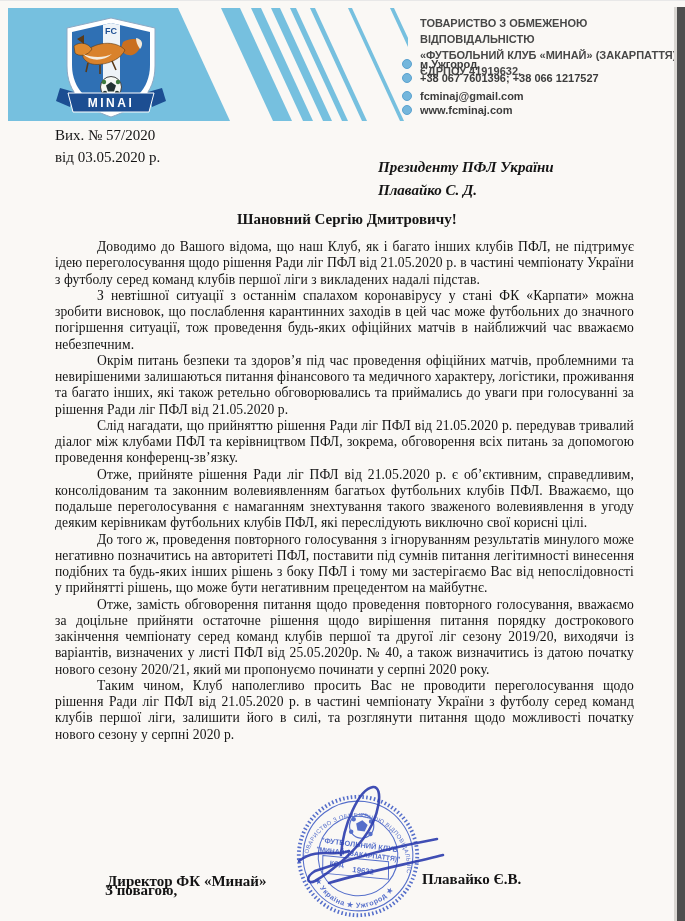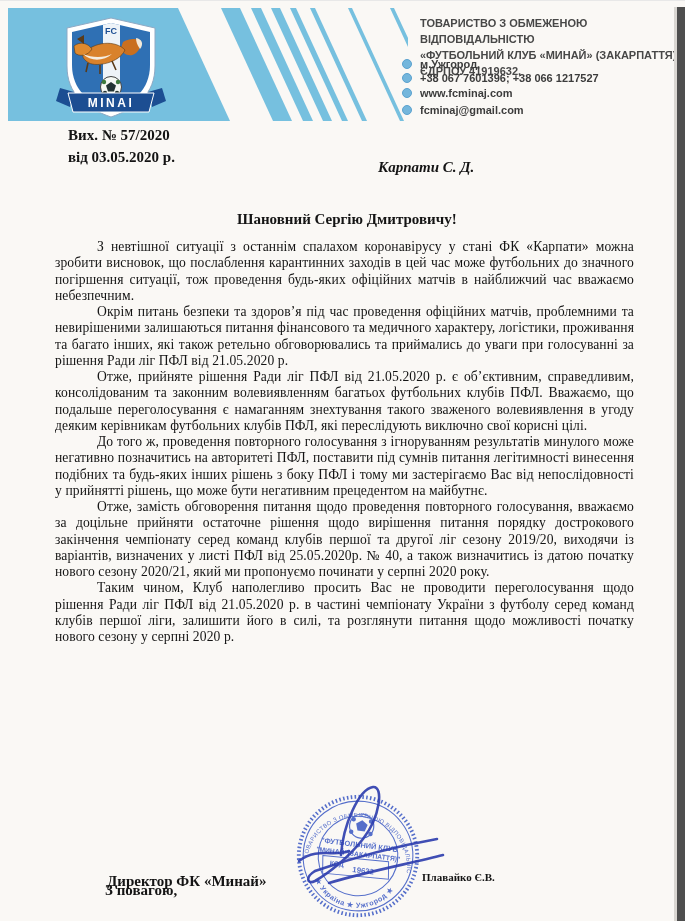--- a/index.html
+++ b/index.html
@@ -22,35 +22,35 @@
     position:absolute;left:402px;top:56px;width:270px;
     font-family:Liberation Sans, sans-serif;
     font-size:11px;font-weight:600;color:#3c3c3c;
   }
   .contact-row{display:flex;align-items:center;gap:8px;height:13.5px;margin-bottom:1px;}
   .contact-row.gap{margin-top:4px;}
   .bullet{width:8px;height:8px;border-radius:50%;background:#74b6dc;border:1px solid #5ba2cf;flex:0 0 auto;}
   .bullet.hidden{visibility:hidden;}
 
   
-  .ref{position:absolute;left:68px;top:123px;font-size:15px;font-weight:700;line-height:22px;}
+  .ref{position:absolute;left:55px;top:123px;font-size:15px;font-weight:400;line-height:22px;}
   .addressee{position:absolute;left:378px;top:155px;font-size:15px;font-weight:700;font-style:italic;line-height:23px;}
   .salutation{position:absolute;left:237px;top:210px;font-size:15px;font-weight:700;}
 
   
   .body-text{position:absolute;left:55px;top:238px;width:579px;}
   .body-text p{
     margin:0;text-indent:42px;text-align:justify;
     font-size:13.6px;line-height:16.25px;letter-spacing:.1px;
   }
 
   
   .regards{position:absolute;left:105px;top:881px;font-size:15px;font-weight:700;}
   .position{position:absolute;left:107px;top:872px;font-size:15px;font-weight:700;}
-  .sig-name{position:absolute;left:422px;top:870px;font-size:11px;font-weight:700;}
+  .sig-name{position:absolute;left:422px;top:870px;font-size:15px;font-weight:700;}
 
   .stamp{position:absolute;left:278px;top:789px;opacity:.88;}
   .signature{position:absolute;left:283px;top:762px;opacity:.9;}
 </style>
 </head>
 <body>
 
 <div class="page">
 
   <svg class="banner" viewBox="0 0 400 113" width="400" height="113">
@@ -113,44 +113,47 @@
 
   <div class="contacts">
     <div class="contact-row">
       <span class="bullet"></span>
       <span>м.Ужгород,</span>
     </div>
     <div class="contact-row">
       <span class="bullet"></span>
       <span>+38 067 7601396; +38 066 1217527</span>
     </div>
+    <div class="contact-row gap">
+      <span class="bullet"></span>
+      <span>fcminaj@gmail.com</span>
+    </div>
     <div class="contact-row">
       <span class="bullet"></span>
       <span>www.fcminaj.com</span>
-    </div>
-    <div class="contact-row gap">
-      <span class="bullet"></span>
-      <span>fcminaj@gmail.com</span>
     </div>
   </div>
 
   <div class="ref">
     <div>Вих. № 57/2020</div>
     <div>від 03.05.2020 р.</div>
   </div>
 
   <div class="addressee">
-    <div>Карпати С. Д.</div>
+    <div>Президенту ПФЛ України</div>
+    <div>Плавайко С. Д.</div>
   </div>
 
   <div class="salutation">Шановний Сергію Дмитровичу!</div>
 
   <div class="body-text">
+    <p>Доводимо до Вашого відома, що наш Клуб, як і багато інших клубів ПФЛ, не підтримує ідею переголосування щодо рішення Ради ліг ПФЛ від 21.05.2020 р. в частині чемпіонату України з футболу серед команд клубів першої ліги з викладених надалі підстав.</p>
     <p>З невтішної ситуації з останнім спалахом коронавірусу у стані ФК «Карпати» можна зробити висновок, що послаблення карантинних заходів в цей час може футбольних до значного погіршення ситуації, тож проведення будь-яких офіційних матчів в найближчий час вважаємо небезпечним.</p>
     <p>Окрім питань безпеки та здоров’я під час проведення офіційних матчів, проблемними та невирішеними залишаються питання фінансового та медичного характеру, логістики, проживання та багато інших, які також ретельно обговорювались та приймались до уваги при голосуванні за рішення Ради ліг ПФЛ від 21.05.2020 р.</p>
+    <p>Слід нагадати, що прийняттю рішення Ради ліг ПФЛ від 21.05.2020 р. передував тривалий діалог між клубами ПФЛ та керівництвом ПФЛ, зокрема, обговорення всіх питань за допомогою проведення конференц-зв’язку.</p>
     <p>Отже, прийняте рішення Ради ліг ПФЛ від 21.05.2020 р. є об’єктивним, справедливим, консолідованим та законним волевиявленням багатьох футбольних клубів ПФЛ. Вважаємо, що подальше переголосування є намаганням знехтування такого зваженого волевиявлення в угоду деяким керівникам футбольних клубів ПФЛ, які переслідують виключно свої корисні цілі.</p>
     <p>До того ж, проведення повторного голосування з ігноруванням результатів минулого може негативно позначитись на авторитеті ПФЛ, поставити під сумнів питання легітимності винесення подібних та будь-яких інших рішень з боку ПФЛ і тому ми застерігаємо Вас від непослідовності у прийнятті рішень, що може бути негативним прецедентом на майбутнє.</p>
     <p>Отже, замість обговорення питання щодо проведення повторного голосування, вважаємо за доцільне прийняти остаточне рішення щодо вирішення питання порядку дострокового закінчення чемпіонату серед команд клубів першої та другої ліг сезону 2019/20, виходячи із варіантів, визначених у листі ПФЛ від 25.05.2020р. № 40, а також визначитись із датою початку нового сезону 2020/21, який ми пропонуємо починати у серпні 2020 року.</p>
     <p>Таким чином, Клуб наполегливо просить Вас не проводити переголосування щодо рішення Ради ліг ПФЛ від 21.05.2020 р. в частині чемпіонату України з футболу серед команд клубів першої ліги, залишити його в силі, та розглянути питання щодо можливості початку нового сезону у серпні 2020 р.</p>
   </div>
 
   <div class="regards">З повагою,</div>
   <div class="position">Директор  ФК «Минай»</div>
   <div class="sig-name">Плавайко Є.В.</div>
 

